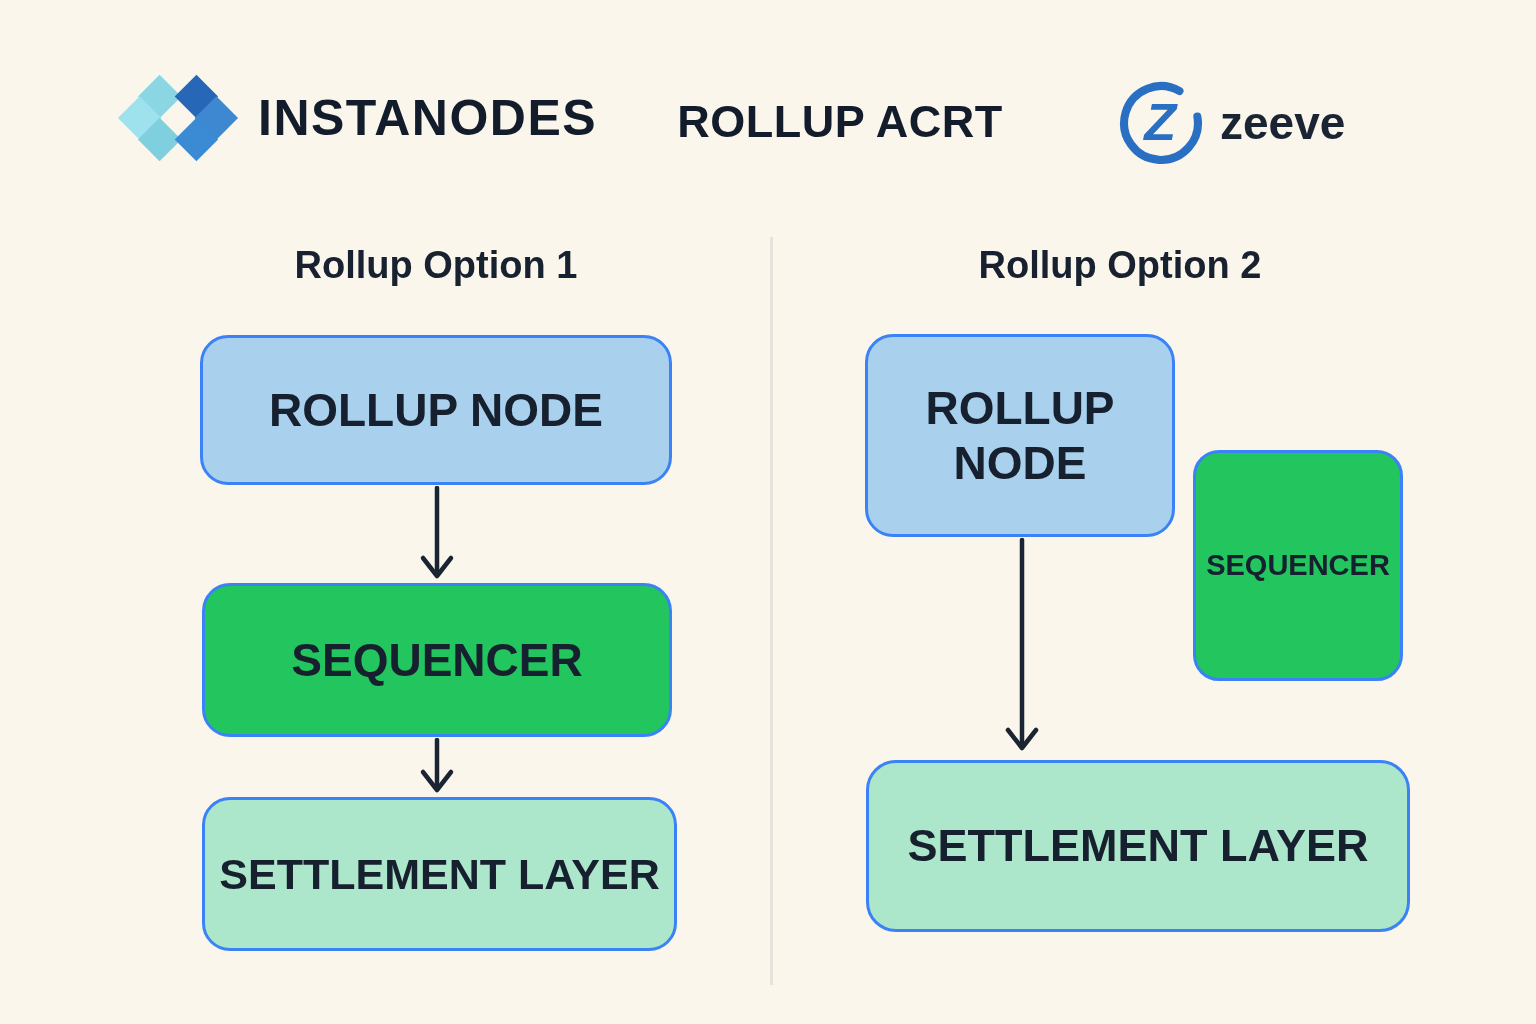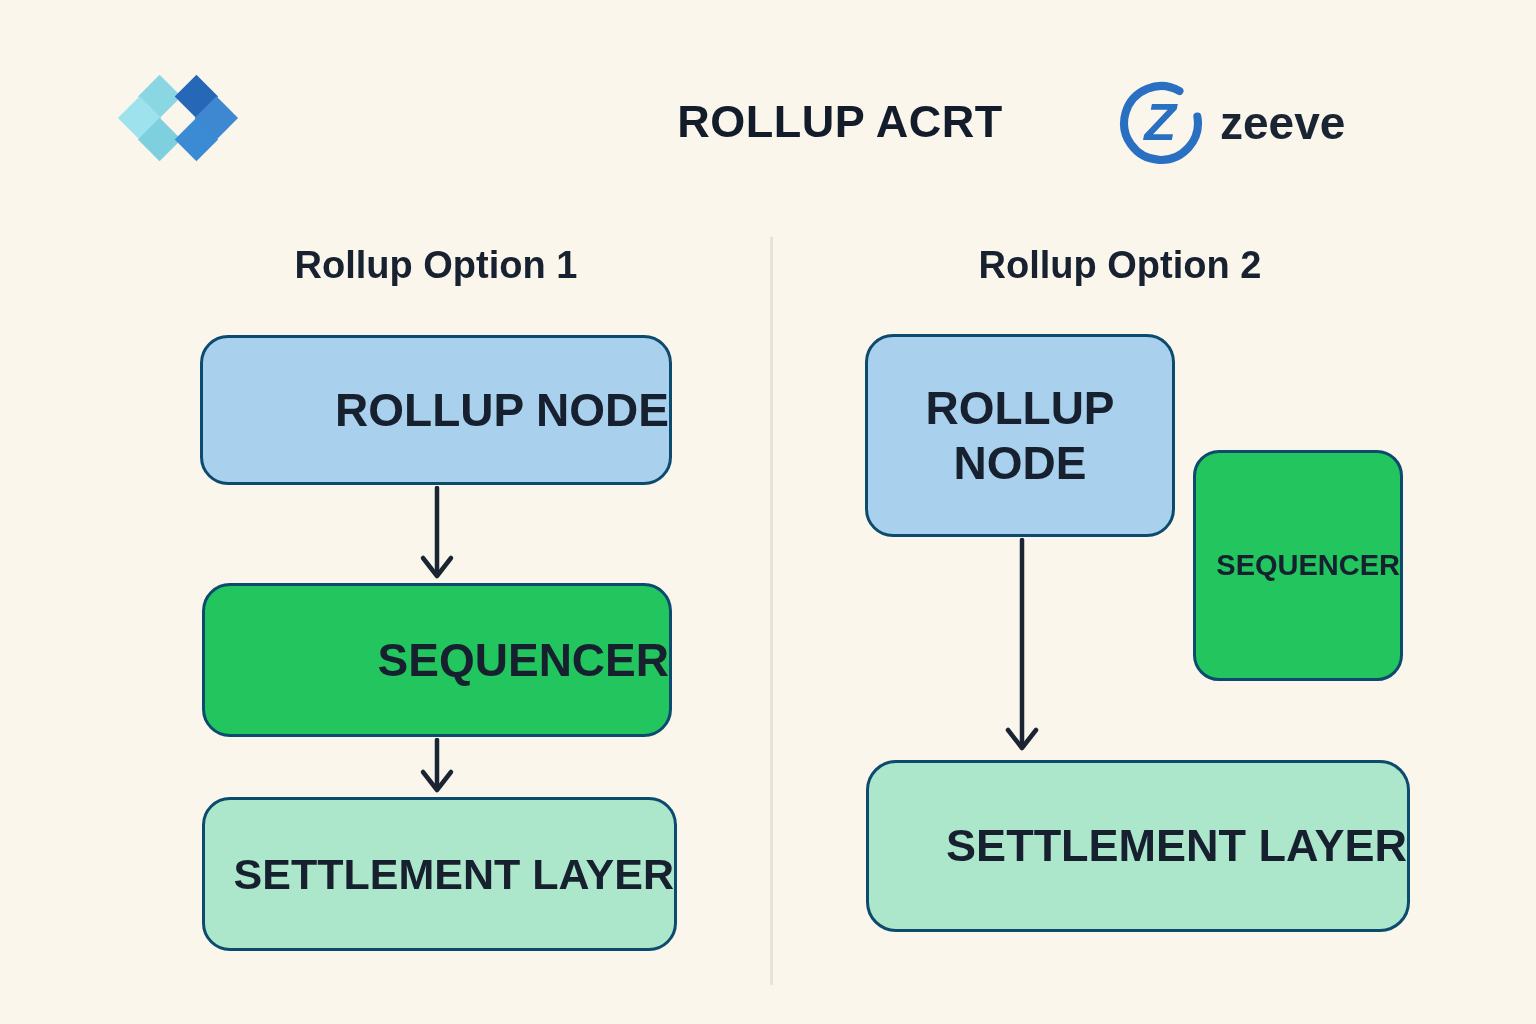--- a/index.html
+++ b/index.html
@@ -70,25 +70,25 @@
     font-size: 38px;
     font-weight: 600;
     color: #18212f;
   }
   .col-heading.opt1 { left: 200px; top: 244px; width: 472px; }
   .col-heading.opt2 { left: 880px; top: 244px; width: 480px; }
   
   .flow-box {
     position: absolute;
     box-sizing: border-box;
-    border: 3px solid #0c4a6e;
+    border: 3px solid #3b82f6;
     border-radius: 28px;
     display: flex;
     align-items: center;
-    justify-content: flex-end;
+    justify-content: center;
     text-align: center;
     font-weight: 700;
     color: #16202e;
   }
   .box-blue   { background: #a9d1ee; }
   .box-purple { background: #22c55e; }
   .box-green  { background: #ace7cb; }
 
   .o1-rollup     { left: 200px; top: 335px; width: 472px; height: 150px; font-size: 46px; }
   .o1-sequencer  { left: 202px; top: 583px; width: 470px; height: 154px; font-size: 46px; }
@@ -111,20 +111,21 @@
     <svg class="mark" viewBox="0 0 172 124" preserveAspectRatio="xMidYMid meet">
       <g>
         <rect x="42" y="14" width="40" height="40" transform="rotate(45 62 34)" fill="#8ad7e3"></rect>
         <rect x="16" y="42" width="40" height="40" transform="rotate(45 36 62)" fill="#9de2ec"></rect>
         <rect x="42" y="70" width="40" height="40" transform="rotate(45 62 90)" fill="#7fd0de"></rect>
         <rect x="90" y="14" width="40" height="40" transform="rotate(45 110 34)" fill="#2767b8"></rect>
         <rect x="116" y="42" width="40" height="40" transform="rotate(45 136 62)" fill="#3e88d2"></rect>
         <rect x="90" y="70" width="40" height="40" transform="rotate(45 110 90)" fill="#3a8bd4"></rect>
       </g>
     </svg>
+    <div class="wordmark">INSTANODES</div>
   </div>
 
   <div class="page-title">ROLLUP ACRT</div>
 
   <div class="logo-zeeve">
     <svg class="mark" viewBox="0 0 100 100">
       <path d="M 70.5 14.5 A 41 41 0 1 0 90.4 42.9" fill="none" stroke="#2a70c2" stroke-width="9" stroke-linecap="round"></path>
       <text x="49" y="69" font-size="58" font-weight="bold" font-style="italic" text-anchor="middle" fill="#2a70c2" font-family="Liberation Sans, sans-serif">Z</text>
     </svg>
     <div class="wordmark">zeeve</div>

